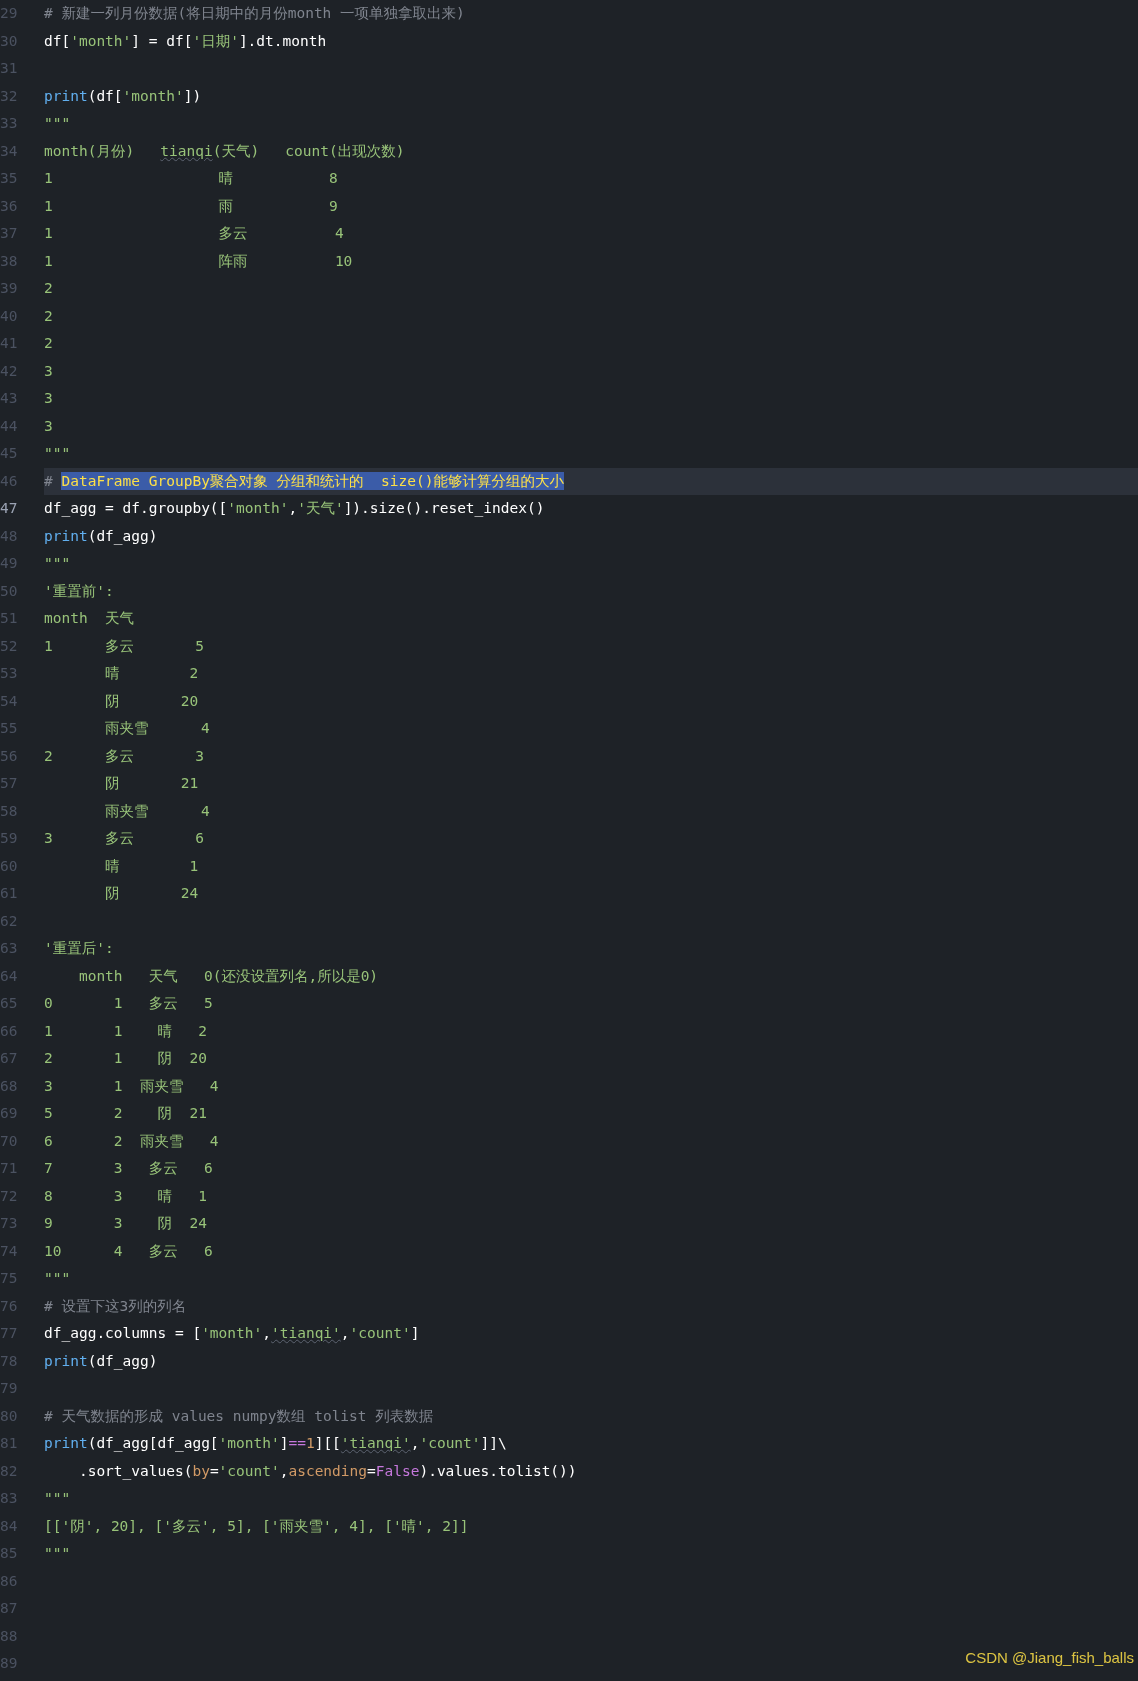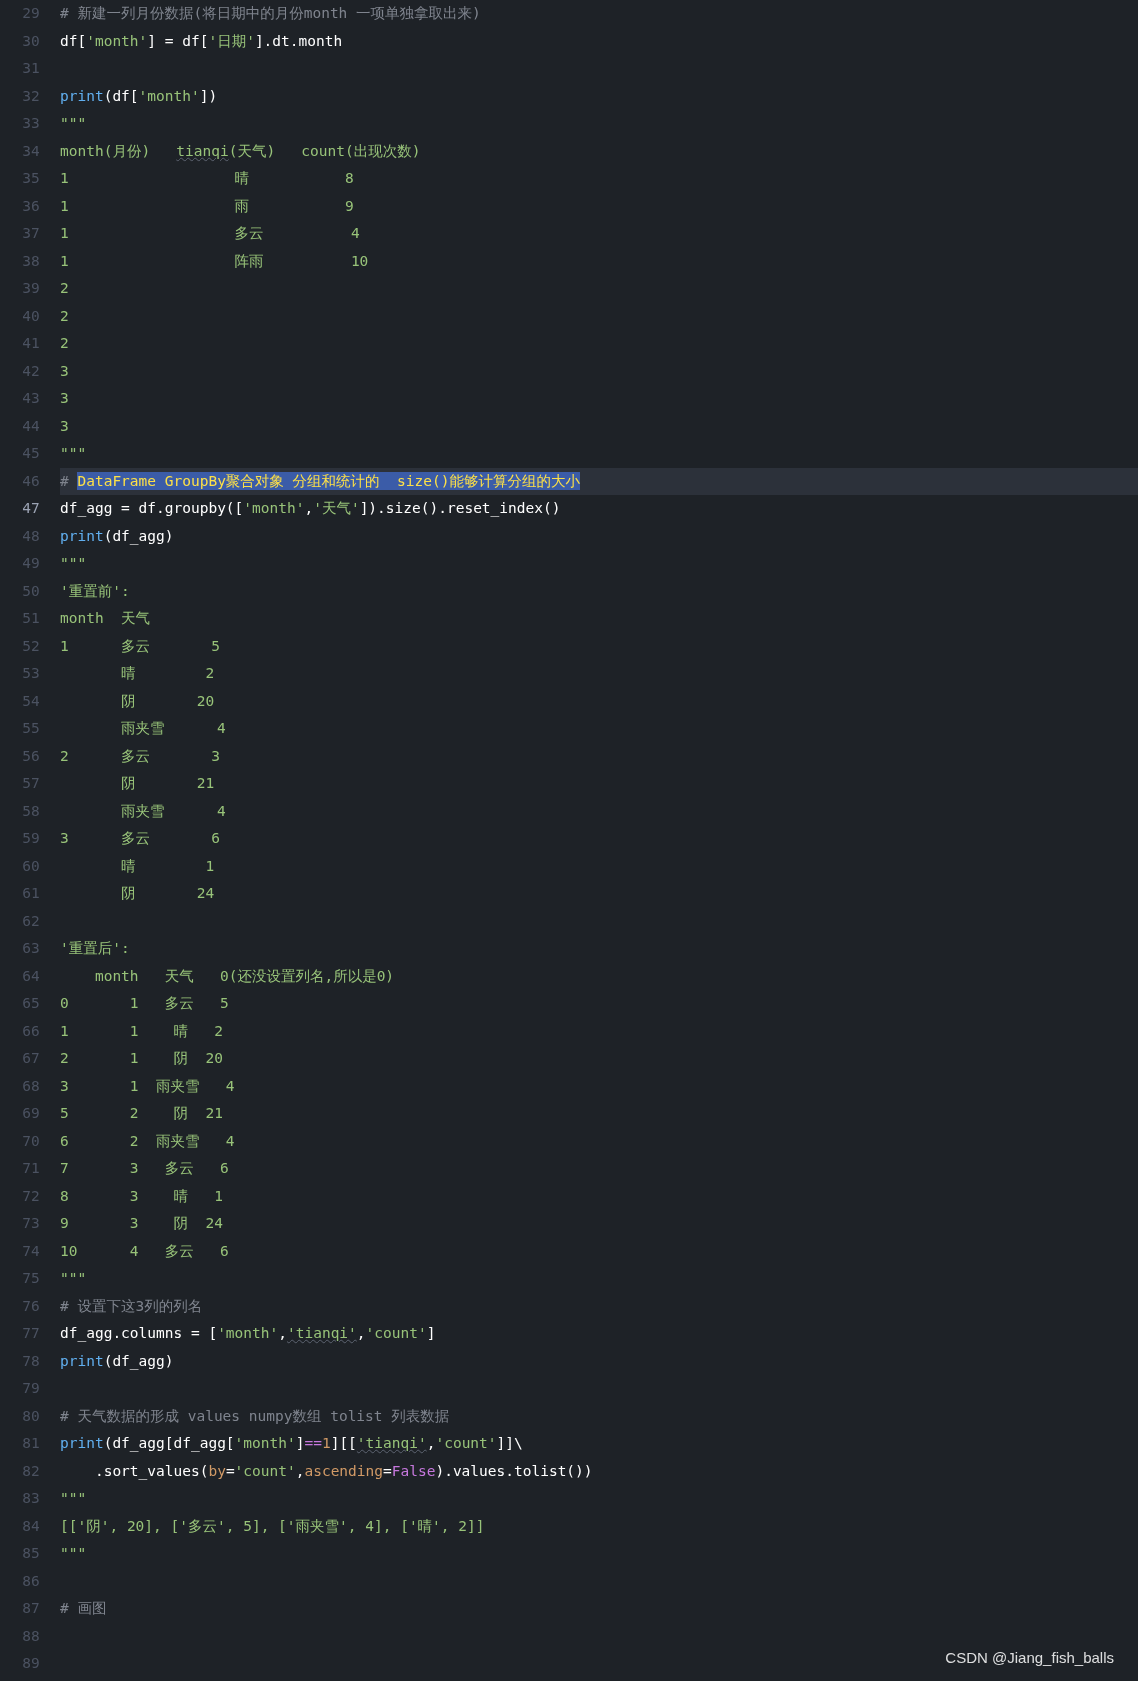--- a/index.html
+++ b/index.html
@@ -9,45 +9,44 @@
     font-size: 14.5px;
     line-height: 27.5px;
     color: #abb2bf;
     width: 1138px;
     position: relative;
   }
   .editor { display: flex; }
   .gutter {
     width: 44px;
     flex-shrink: 0;
-    text-align: center;
+    text-align: left;
     padding-right: 14px;
     color: #4b5261;
     user-select: none;
-    margin-left: 16px;
   }
   .gutter .ln { height: 27.5px; }
   .gutter .ln.active { color: #9ba3b3; }
   .code { flex: 1; position: relative; }
   .line { height: 27.5px; white-space: pre; }
   .line.hl-row { background: #2c313a; }
   .hl-sel { background: #3b5ca8; color: #fde047; padding: 1px 0; }
   .c-comment { color: #7f848e; font-style: normal;}
   .c-str     { color: #98c379; }
   .c-num     { color: #d19a66; }
   .c-kw      { color: #c678dd; }
   .c-id      { color: #ffffff; }
   .c-func    { color: #61afef; }
   .c-named   { color: #d19a66; }
   .wavy { text-decoration: underline wavy #5c6370; text-decoration-thickness: 1px; }
   .watermark {
     position: absolute;
-    right: 24px;
+    right: 4px;
     bottom: 6px;
-    color: #ffffff;
+    color: #fde047;
     font-family: sans-serif;
     font-size: 15px;
     opacity: .85;
   }
 </style>
 </head>
 <body>
 
 <div class="editor">
   <div class="gutter" id="gutter">
@@ -165,17 +164,16 @@
       <div class="line"><span class="c-id">df_agg.columns = [</span><span class="c-str">'month'</span><span class="c-id">,</span><span class="c-str wavy">'tianqi'</span><span class="c-id">,</span><span class="c-str">'count'</span><span class="c-id">]</span></div>
       <div class="line"><span class="c-func">print</span><span class="c-id">(df_agg)</span></div>
       <div class="line"><span class="c-id"></span></div>
       <div class="line"><span class="c-comment"># 天气数据的形成 values numpy数组 tolist 列表数据</span></div>
       <div class="line"><span class="c-func">print</span><span class="c-id">(df_agg[df_agg[</span><span class="c-str">'month'</span><span class="c-id">]</span><span class="c-kw">==</span><span class="c-num">1</span><span class="c-id">][[</span><span class="c-str wavy">'tianqi'</span><span class="c-id">,</span><span class="c-str">'count'</span><span class="c-id">]]\</span></div>
       <div class="line"><span class="c-id">    .sort_values(</span><span class="c-named">by</span><span class="c-id">=</span><span class="c-str">'count'</span><span class="c-id">,</span><span class="c-named">ascending</span><span class="c-id">=</span><span class="c-kw">False</span><span class="c-id">).values.tolist())</span></div>
       <div class="line"><span class="c-str">"""</span></div>
       <div class="line"><span class="c-str">[['阴', 20], ['多云', 5], ['雨夹雪', 4], ['晴', 2]]</span></div>
       <div class="line"><span class="c-str">"""</span></div>
       <div class="line"><span class="c-id"></span></div>
-      <div class="line"><span class="c-comment"># 画图</span></div>
     </div>
 </div>
 
 <div class="watermark">CSDN @Jiang_fish_balls</div>
 
 </body></html>

